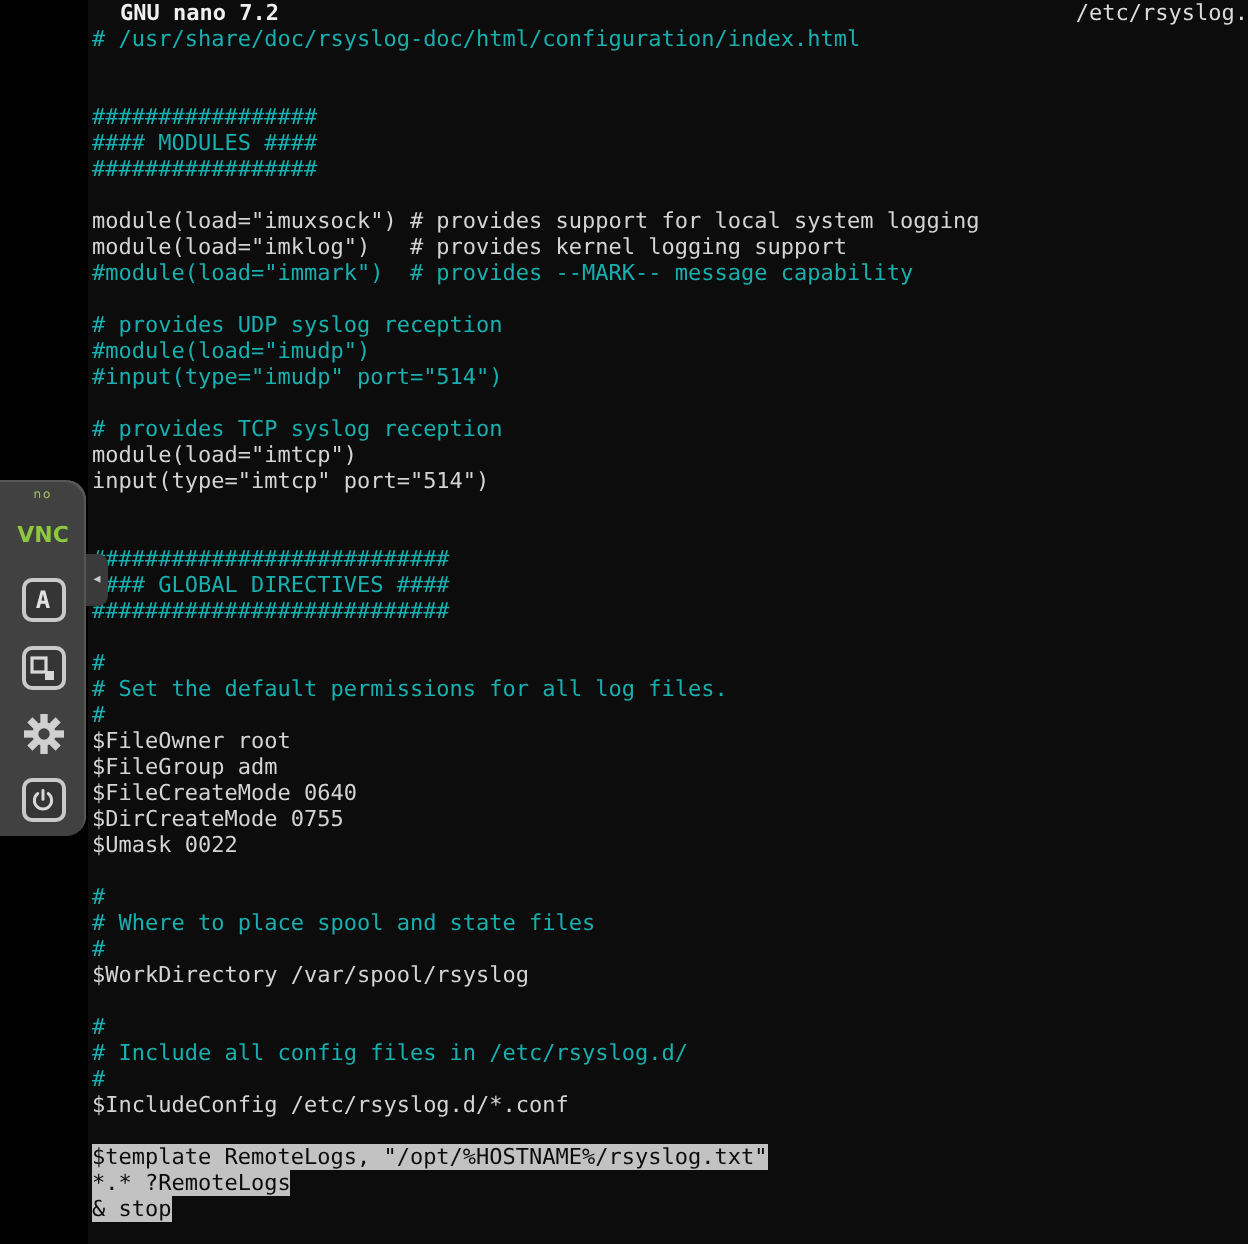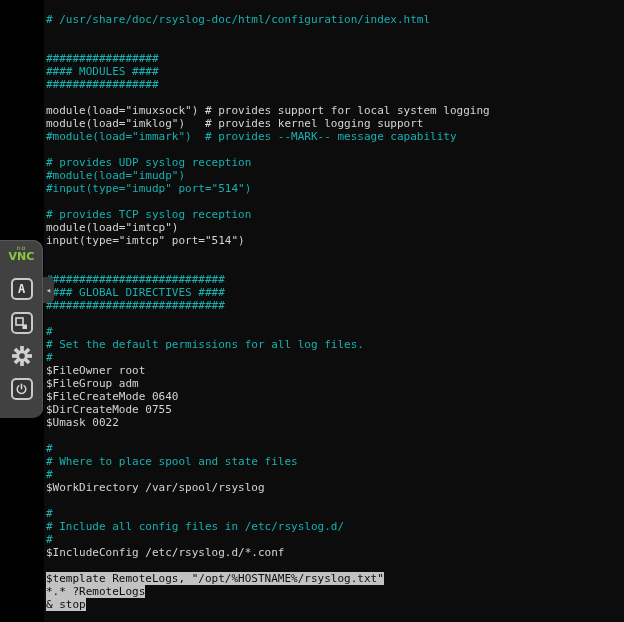--- a/index.html
+++ b/index.html
@@ -49,21 +49,21 @@
     border-radius: 0 10px 10px 0;
     box-shadow: inset -1px 1px 0 #565656;
   }
   .vnc-logo {
     text-align: center;
     padding-top: 5px;
     font-family: "DejaVu Sans", sans-serif;
     line-height: 1;
   }
   .vnc-logo .no  { display: block; font-size: 6px; letter-spacing: 1px; color: #a9c05a; }
-  .vnc-logo .vnc { display: block; font-size: 11px; font-weight: bold; color: var(--green, #8dc63f); }
+  .vnc-logo .vnc { display: block; font-size: 11px; font-weight: bold; color: var(--green, #8dc63f); margin-top: 11px; }
   .vnc-btn {
     width: 22px; height: 22px;
     margin: 12px auto 0;
     border: 2px solid #c9c9c9;
     border-radius: 5px;
     background: #353535;
     box-sizing: border-box;
     display: flex; align-items: center; justify-content: center;
     color: #e3e3e3;
     font-size: 12px; font-weight: bold;
@@ -80,20 +80,24 @@
     display: flex; align-items: center; justify-content: center;
     color: #c9c9c9;
     font-size: 9px;
     cursor: pointer;
   }
 </style>
 </head>
 <body>
 
 <div class="terminal">
+  <div class="titlebar">
+    <span class="app">GNU nano 7.2</span>
+    <span class="file">/etc/rsyslog.</span>
+  </div>
   <div class="buffer" id="buffer"><div class="line"><span class="comment"># /usr/share/doc/rsyslog-doc/html/configuration/index.html</span></div><div class="line">&nbsp;</div><div class="line">&nbsp;</div><div class="line"><span class="comment">#################</span></div><div class="line"><span class="comment">#### MODULES ####</span></div><div class="line"><span class="comment">#################</span></div><div class="line">&nbsp;</div><div class="line"><span class="code">module(load="imuxsock") # provides support for local system logging</span></div><div class="line"><span class="code">module(load="imklog")   # provides kernel logging support</span></div><div class="line"><span class="comment">#module(load="immark")  # provides --MARK-- message capability</span></div><div class="line">&nbsp;</div><div class="line"><span class="comment"># provides UDP syslog reception</span></div><div class="line"><span class="comment">#module(load="imudp")</span></div><div class="line"><span class="comment">#input(type="imudp" port="514")</span></div><div class="line">&nbsp;</div><div class="line"><span class="comment"># provides TCP syslog reception</span></div><div class="line"><span class="code">module(load="imtcp")</span></div><div class="line"><span class="code">input(type="imtcp" port="514")</span></div><div class="line">&nbsp;</div><div class="line">&nbsp;</div><div class="line"><span class="comment">###########################</span></div><div class="line"><span class="comment">#### GLOBAL DIRECTIVES ####</span></div><div class="line"><span class="comment">###########################</span></div><div class="line">&nbsp;</div><div class="line"><span class="comment">#</span></div><div class="line"><span class="comment"># Set the default permissions for all log files.</span></div><div class="line"><span class="comment">#</span></div><div class="line"><span class="code">$FileOwner root</span></div><div class="line"><span class="code">$FileGroup adm</span></div><div class="line"><span class="code">$FileCreateMode 0640</span></div><div class="line"><span class="code">$DirCreateMode 0755</span></div><div class="line"><span class="code">$Umask 0022</span></div><div class="line">&nbsp;</div><div class="line"><span class="comment">#</span></div><div class="line"><span class="comment"># Where to place spool and state files</span></div><div class="line"><span class="comment">#</span></div><div class="line"><span class="code">$WorkDirectory /var/spool/rsyslog</span></div><div class="line">&nbsp;</div><div class="line"><span class="comment">#</span></div><div class="line"><span class="comment"># Include all config files in /etc/rsyslog.d/</span></div><div class="line"><span class="comment">#</span></div><div class="line"><span class="code">$IncludeConfig /etc/rsyslog.d/*.conf</span></div><div class="line">&nbsp;</div><div class="line"><span class="selected">$template RemoteLogs, "/opt/%HOSTNAME%/rsyslog.txt"</span></div><div class="line"><span class="selected">*.* ?RemoteLogs</span></div><div class="line"><span class="selected">&amp; stop</span></div></div>
 </div>
 
 <div class="vnc-panel">
   <div class="vnc-logo">
     <span class="no">no</span>
     <span class="vnc">VNC</span>
   </div>
 
   <div class="vnc-btn first">

